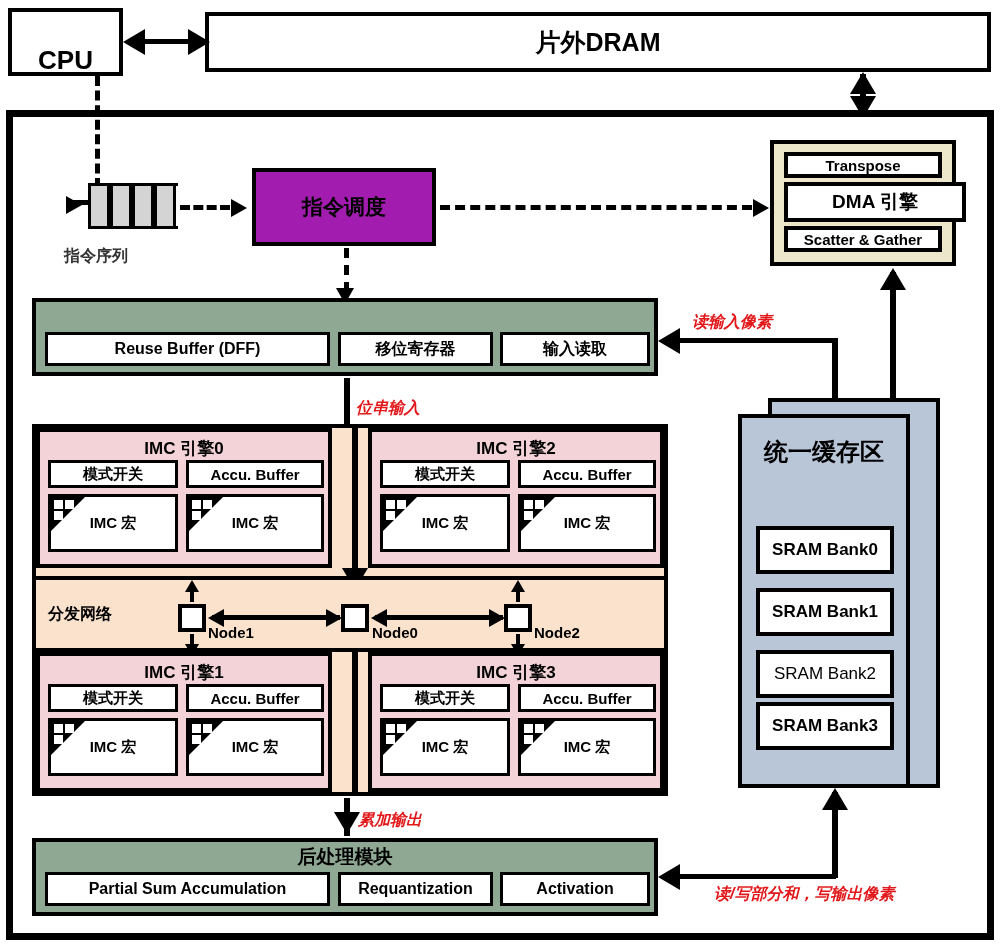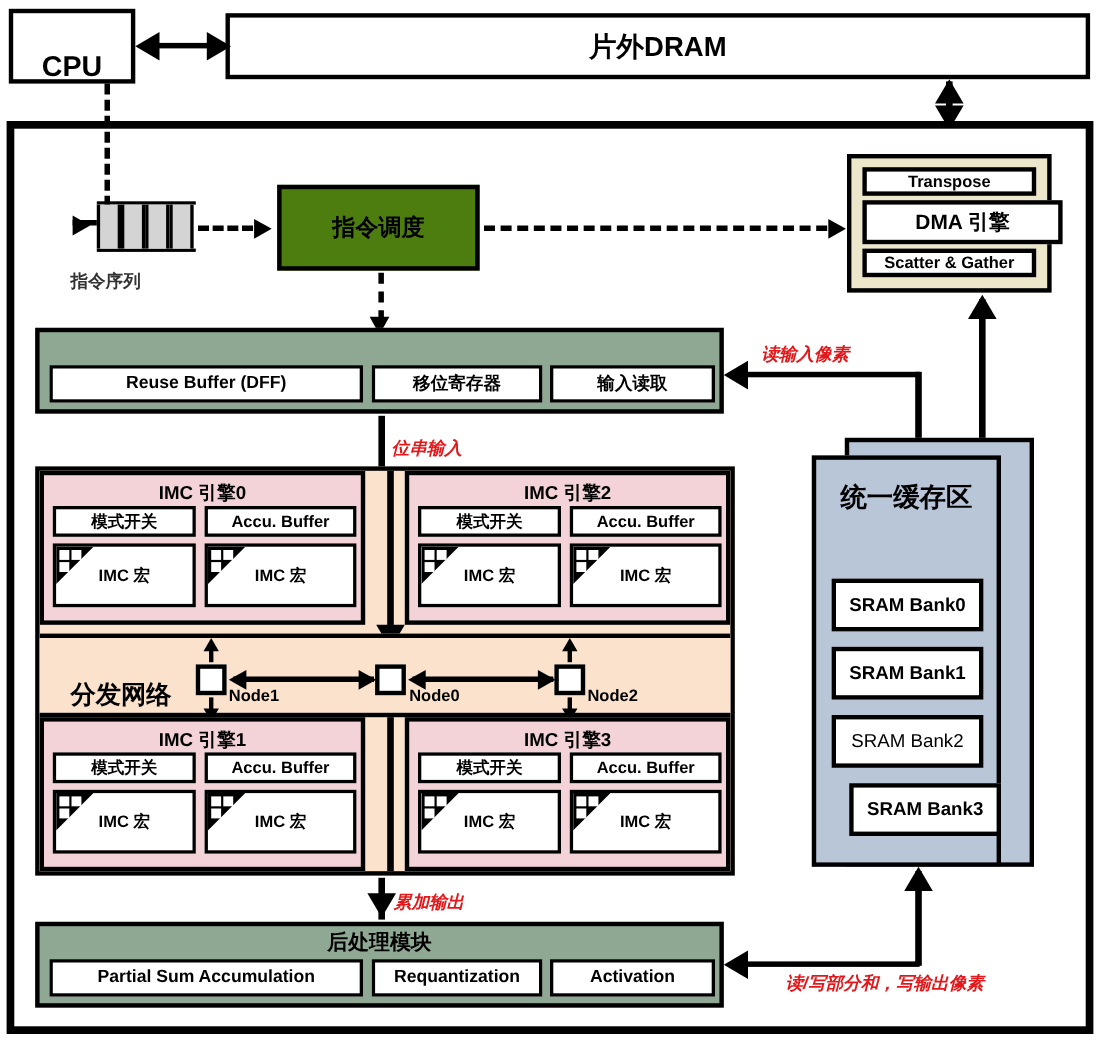--- a/index.html
+++ b/index.html
@@ -45,21 +45,21 @@
   .ar-u.sm{border-left:7px solid transparent;border-right:7px solid transparent;border-bottom:12px solid #000;}
   .ar-d.sm{border-left:7px solid transparent;border-right:7px solid transparent;border-top:12px solid #000;}
 
   
   #chip{left:6px;top:110px;width:988px;height:830px;border:7px solid #000;background:#fff;}
 
   
   #cpu{left:8px;top:8px;width:115px;height:68px;}
   #dram{left:205px;top:12px;width:786px;height:60px;}
 
-  #sched{left:252px;top:168px;width:184px;height:78px;background:#4d7c0f;border:4px solid #000;}
+  #sched{left:252px;top:168px;width:184px;height:78px;background:#a21caf;border:4px solid #000;}
 
   
   #queue{left:88px;top:186px;width:90px;height:40px;}
   #queue .cell{position:absolute;top:0;width:22px;height:40px;background:#d4d4d4;border-left:3px solid #000;border-right:3px solid #000;box-sizing:border-box;}
   #queue .qtop{position:absolute;left:0;top:-3px;width:90px;height:3px;background:#000;}
   #queue .qbot{position:absolute;left:0;bottom:-3px;width:90px;height:3px;background:#000;}
 
   
   #dma{left:770px;top:140px;width:186px;height:126px;background:#ece6cb;border:4px solid #000;}
   #dma .sub{position:absolute;left:10px;background:#fff;border:4px solid #000;box-sizing:border-box;}
@@ -232,21 +232,21 @@
           <polygon points="0,0 34,0 0,34" fill="#000"></polygon>
           <rect x="3" y="3" width="9" height="9" fill="#fff"></rect>
           <rect x="14" y="3" width="9" height="9" fill="#fff"></rect>
           <rect x="3" y="14" width="9" height="9" fill="#fff"></rect>
         </svg>
         <span class="lbl">IMC 宏</span>
       </div>
     </div>
 
     <div class="box" id="dnet">
-      <div style="position:absolute;left:28px;top:24px;font-size:23px;font-weight:bold;margin-top:12px;">分发网络</div>
+      <div style="position:absolute;left:12px;top:24px;font-size:16px;font-weight:bold;">分发网络</div>
 
       <div class="node" style="left:142px;top:24px;"></div>
       <div style="position:absolute;left:172px;top:44px;font-size:15px;font-weight:bold;">Node1</div>
       <div class="vl3" style="left:154px;top:4px;height:18px;"></div>
       <div class="ar ar-u sm" style="left:149px;top:0px;"></div>
       <div class="vl3" style="left:154px;top:54px;height:16px;"></div>
       <div class="ar ar-d sm" style="left:149px;top:64px;"></div>
 
       <div class="node" style="left:305px;top:24px;"></div>
       <div style="position:absolute;left:336px;top:44px;font-size:15px;font-weight:bold;">Node0</div>
@@ -333,21 +333,21 @@
     <div style="position:absolute;left:0;top:18px;width:100%;text-align:center;font-size:24px;font-weight:bold;">统一缓存区</div>
     <div class="bank ctr" style="top:108px;">
       <span style="font-size:17px;font-weight:bold;">SRAM Bank0</span>
     </div>
     <div class="bank ctr" style="top:170px;">
       <span style="font-size:17px;font-weight:bold;">SRAM Bank1</span>
     </div>
     <div class="bank ctr" style="top:232px;">
       <span style="font-size:17px;font-weight:normal;">SRAM Bank2</span>
     </div>
-    <div class="bank ctr" style="top:294px;margin-left:16px;">
+    <div class="bank ctr" style="top:284px;">
       <span style="font-size:17px;font-weight:bold;">SRAM Bank3</span>
     </div>
   </div>
 
   <div class="box" id="post">
     <div style="position:absolute;left:0;top:2px;width:100%;text-align:center;font-size:19px;font-weight:bold;">后处理模块</div>
     <div class="sub ctr" style="left:9px;top:30px;width:285px;height:34px;">
       <span style="font-size:16px;font-weight:bold;">Partial Sum Accumulation</span>
     </div>
     <div class="sub ctr" style="left:302px;top:30px;width:155px;height:34px;">

